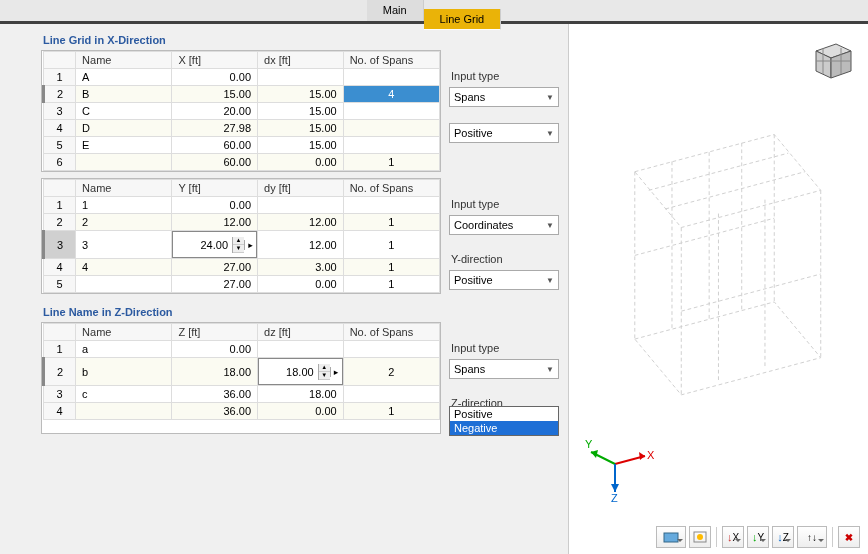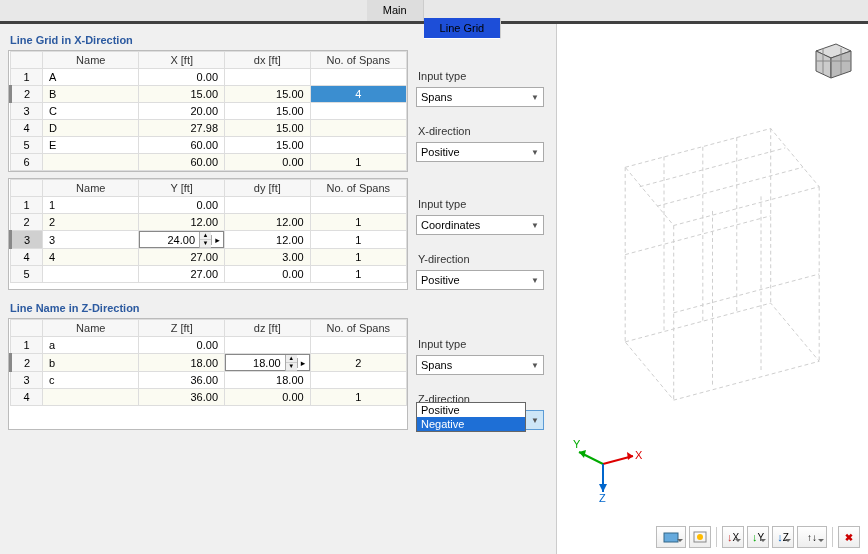--- a/index.html
+++ b/index.html
@@ -1,46 +1,46 @@
 <!DOCTYPE html>
 <html><head>
 <meta charset="utf-8">
 <style>
 * { box-sizing: border-box; margin: 0; padding: 0; font-family: "Segoe UI", Tahoma, sans-serif; font-size: 11px; }
 body { background: #f0f0f0; width: 868px; height: 554px; overflow: hidden; }
 .tabbar { display: flex; background: #e8e8e8; border-bottom: 3px solid #404040; justify-content: center; }
 .tab { padding: 4px 16px; border-right: 1px solid #ccc; background: #ddd; cursor: pointer; }
-.tab.active { background: #1d4ed8; border-bottom: 1px solid #fff; position: relative; top: 18px; }
+.tab.active { background: #eab308; border-bottom: 1px solid #fff; position: relative; top: 9px; }
 .main { display: flex; height: calc(100% - 24px); }
-.left { width: 556px; padding: 4px 8px 0 8px; display: flex; flex-direction: column; }
+.left { width: 556px; padding: 4px 8px 0 8px; display: flex; flex-direction: column; margin-left: 33px; }
 .right { width: 312px; border-left: 1px solid #ccc; background: #fff; position: relative; }
 .section-title { color: #2c5aa0; font-weight: 600; padding: 6px 2px 4px 2px; }
 .grid-block { display: flex; gap: 8px; margin-bottom: 6px; }
 .gridtable { border: 1px solid #bbb; background: #fff; flex: 0 0 400px; }
 .gridtable table { width: 100%; border-collapse: collapse; table-layout: fixed; }
 .gridtable th, .gridtable td { border: 1px solid #ddd; padding: 1px 6px; height: 17px; font-weight: normal; }
-.gridtable th { background: #f7f7f7; text-align: center; color: #333; }
+.gridtable th { background: #f7f7f7; text-align: left; color: #333; }
 .gridtable td { background: #fff; }
 .gridtable td.rh { background: #f7f7f7; text-align: center; width: 28px; }
 .gridtable td.rh.sel { background: #d0d0d0; border-left: 3px solid #888; }
 .gridtable td.name { text-align: left; }
 .gridtable td.num { text-align: right; }
 .gridtable td.spans { text-align: center; }
 .gridtable td.spans.hl { background: #3b8ed0; color: #fff; }
 .gridtable tr.alt td { background: #fbfbf2; }
 .gridtable tr.alt td.rh { background: #f7f7f7; }
 .gridtable td.editcell { padding: 0; position: relative; background: #fff !important; }
-.spinner { display: flex; align-items: center; height: 17px; border: 1px solid #888; }
+.spinner { display: flex; align-items: center; height: 27px; border: 1px solid #888; }
 .spinner .val { flex: 1; text-align: right; padding-right: 4px; }
 .spinner .btns { display: flex; flex-direction: column; width: 12px; border-left: 1px solid #aaa; }
 .spinner .b { height: 8px; font-size: 6px; line-height: 6px; text-align: center; background: #eee; border-bottom: 1px solid #ccc; }
 .spinner .pick { width: 12px; text-align: center; border-left: 1px solid #aaa; font-size: 9px; }
 .controls { flex: 1; display: flex; flex-direction: column; gap: 4px; padding-top: 18px; }
 .controls label { color: #333; padding: 2px 0 1px 2px; }
-.combo { display: flex; border: 1px solid #aaa; background: #fff; width: 128px; height: 20px; align-items: center; }
+.combo { display: flex; border: 1px solid #aaa; background: #fff; width: 110px; height: 20px; align-items: center; }
 .combo.open { background: #cde6f7; border-color: #5b9bd5; }
 .combo .txt { flex: 1; padding: 0 4px; }
 .combo .arr { width: 16px; text-align: center; color: #555; font-size: 8px; }
 .dropdown { position: absolute; border: 1px solid #666; background: #fff; width: 110px; z-index: 10; }
 .dropdown .opt { padding: 1px 4px; }
 .dropdown .opt.sel { background: #1e6fd6; color: #fff; }
 .preview { position: absolute; top: 10px; left: 10px; right: 10px; bottom: 40px; }
 .preview svg { width: 100%; height: 100%; }
 .axis-gizmo { position: absolute; bottom: 48px; left: 16px; }
 .cube-icon { position: absolute; top: 12px; right: 12px; }
@@ -133,21 +133,20 @@
             </tbody>
         </table>
       </div>
       <div class="controls">
         <label>Input type</label>
         <div class="combo">
           <span class="txt">Spans</span>
             <span class="arr">▼</span>
         </div>
         <div style="height:8px"></div>
-        <label>X-direction</label>
         <div class="combo">
           <span class="txt">Positive</span>
             <span class="arr">▼</span>
         </div>
       </div>
     </div>
 
     <div class="grid-block">
       <div class="gridtable">
         <table>

